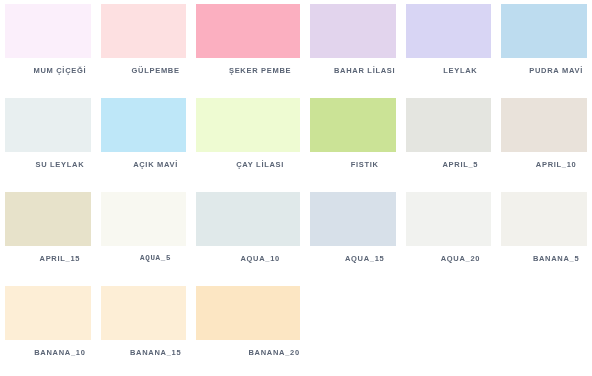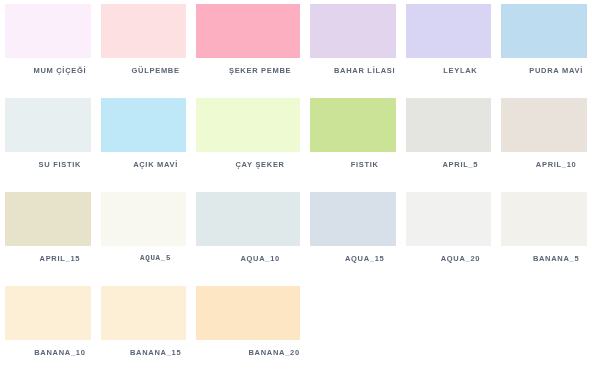--- a/index.html
+++ b/index.html
@@ -74,29 +74,29 @@
     <div class="swatch-cell">
       <div class="swatch-chip" title="LEYLAK" style="background-color: rgb(216, 213, 244);"></div>
       <div class="swatch-label" style="color: rgb(90, 100, 117);">LEYLAK</div>
     </div>
     <div class="swatch-cell">
       <div class="swatch-chip" title="PUDRA MAVİ" style="background-color: rgb(189, 220, 239);"></div>
       <div class="swatch-label" style="color: rgb(90, 100, 117);">PUDRA MAVİ</div>
     </div>
     <div class="swatch-cell">
       <div class="swatch-chip" title="SU DAMLASI" style="background-color: rgb(232, 239, 240);"></div>
-      <div class="swatch-label" style="color: rgb(90, 100, 117);">SU FISTIK</div>
+      <div class="swatch-label" style="color: rgb(90, 100, 117);">SU LEYLAK</div>
     </div>
     <div class="swatch-cell">
       <div class="swatch-chip" title="AÇIK MAVİ" style="background-color: rgb(190, 231, 248);"></div>
       <div class="swatch-label" style="color: rgb(90, 100, 117);">AÇIK MAVİ</div>
     </div>
     <div class="swatch-cell">
       <div class="swatch-chip" title="ÇAY YEŞİLİ" style="background-color: rgb(238, 251, 210);"></div>
-      <div class="swatch-label" style="color: rgb(90, 100, 117);">ÇAY ŞEKER</div>
+      <div class="swatch-label" style="color: rgb(90, 100, 117);">ÇAY LİLASI</div>
     </div>
     <div class="swatch-cell">
       <div class="swatch-chip" title="FISTIK" style="background-color: rgb(203, 227, 150);"></div>
       <div class="swatch-label" style="color: rgb(90, 100, 117);">FISTIK</div>
     </div>
     <div class="swatch-cell">
       <div class="swatch-chip" title="APRIL_5" style="background-color: rgb(228, 229, 224);"></div>
       <div class="swatch-label" style="color: rgb(90, 100, 117);">APRIL_5</div>
     </div>
     <div class="swatch-cell">

